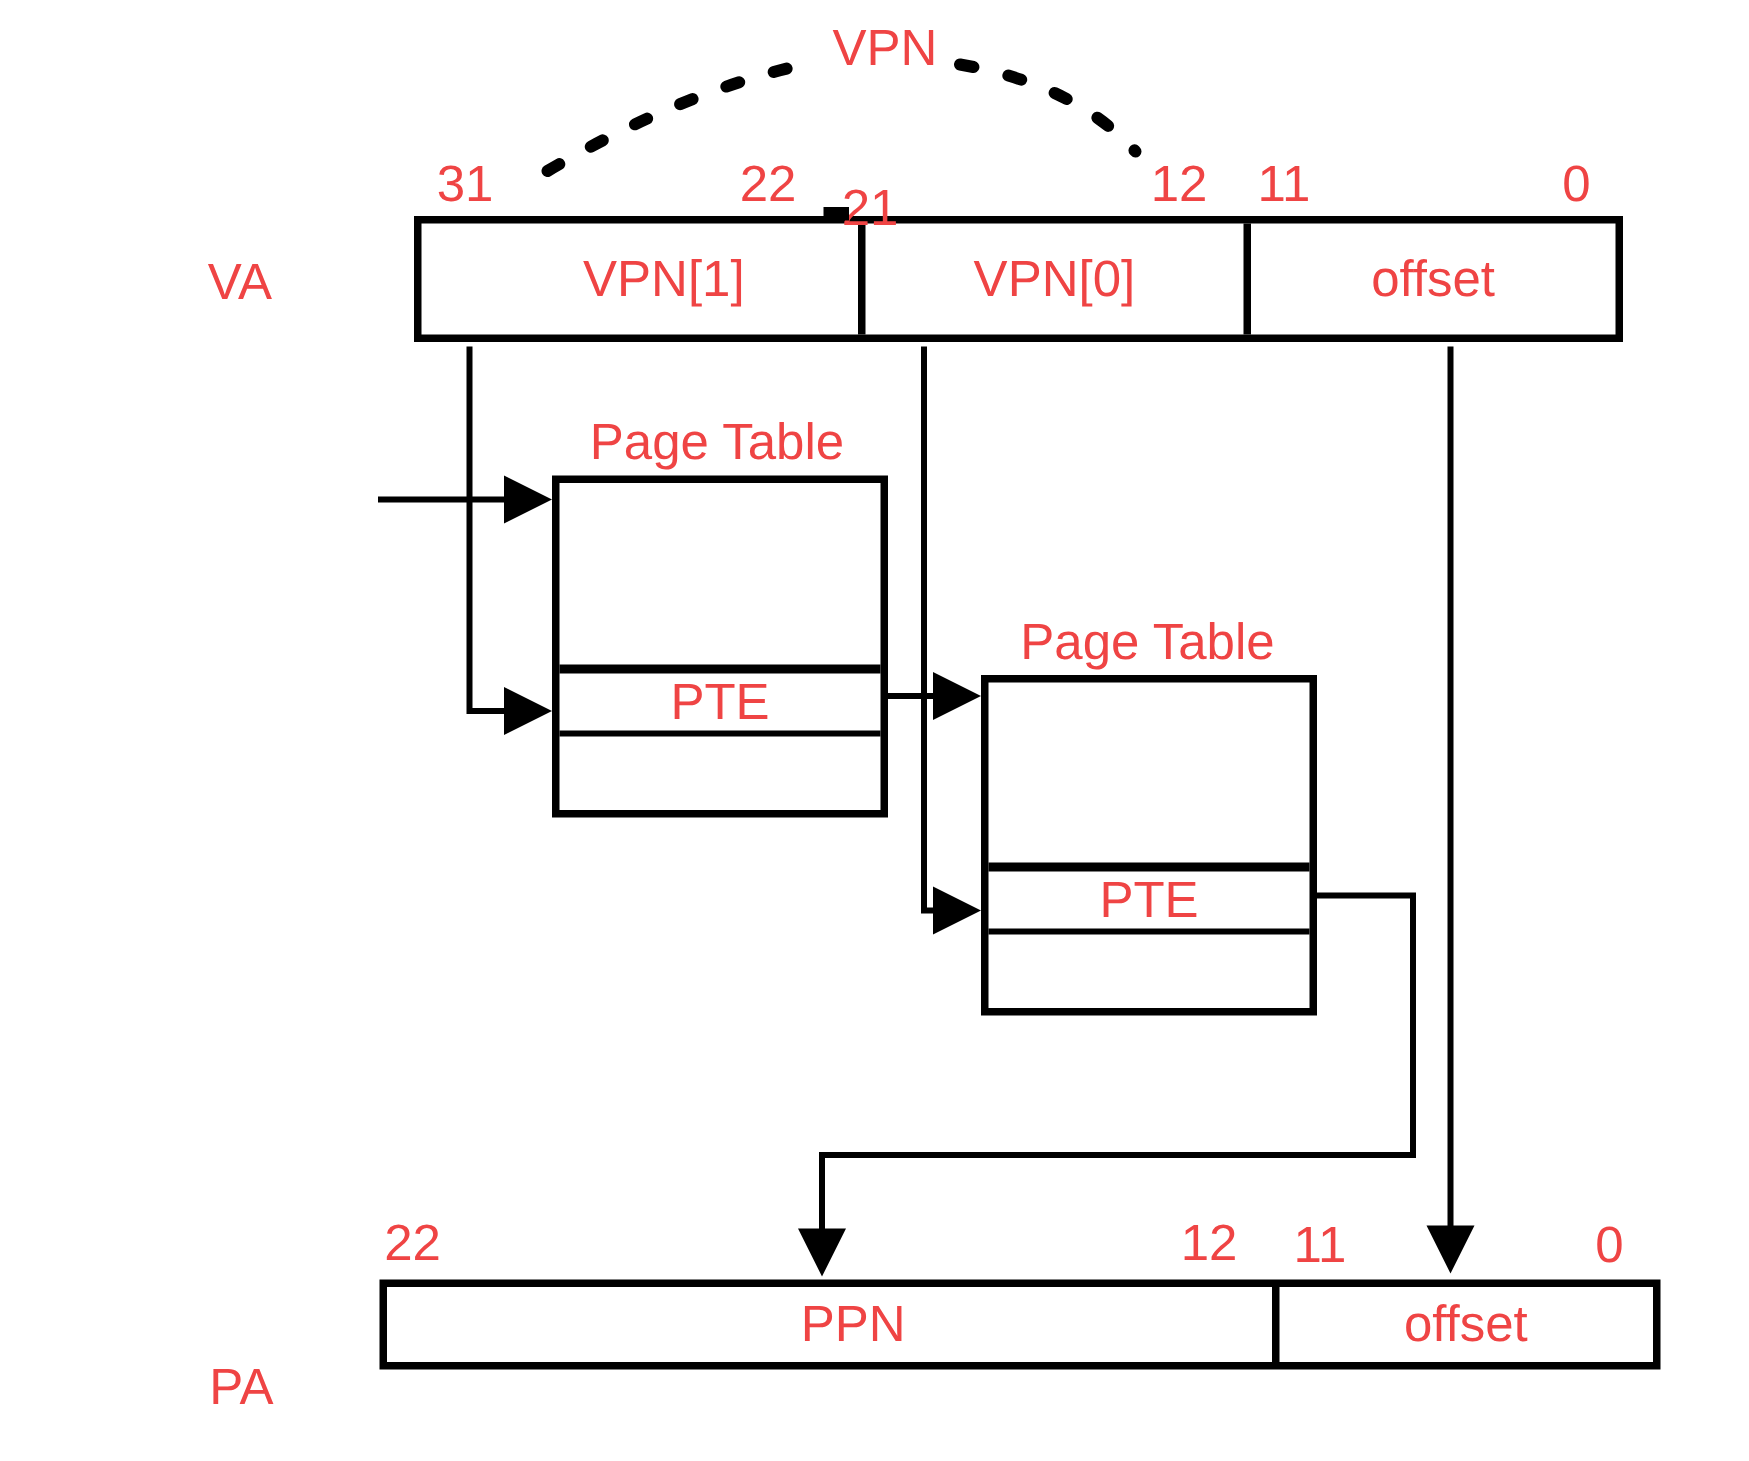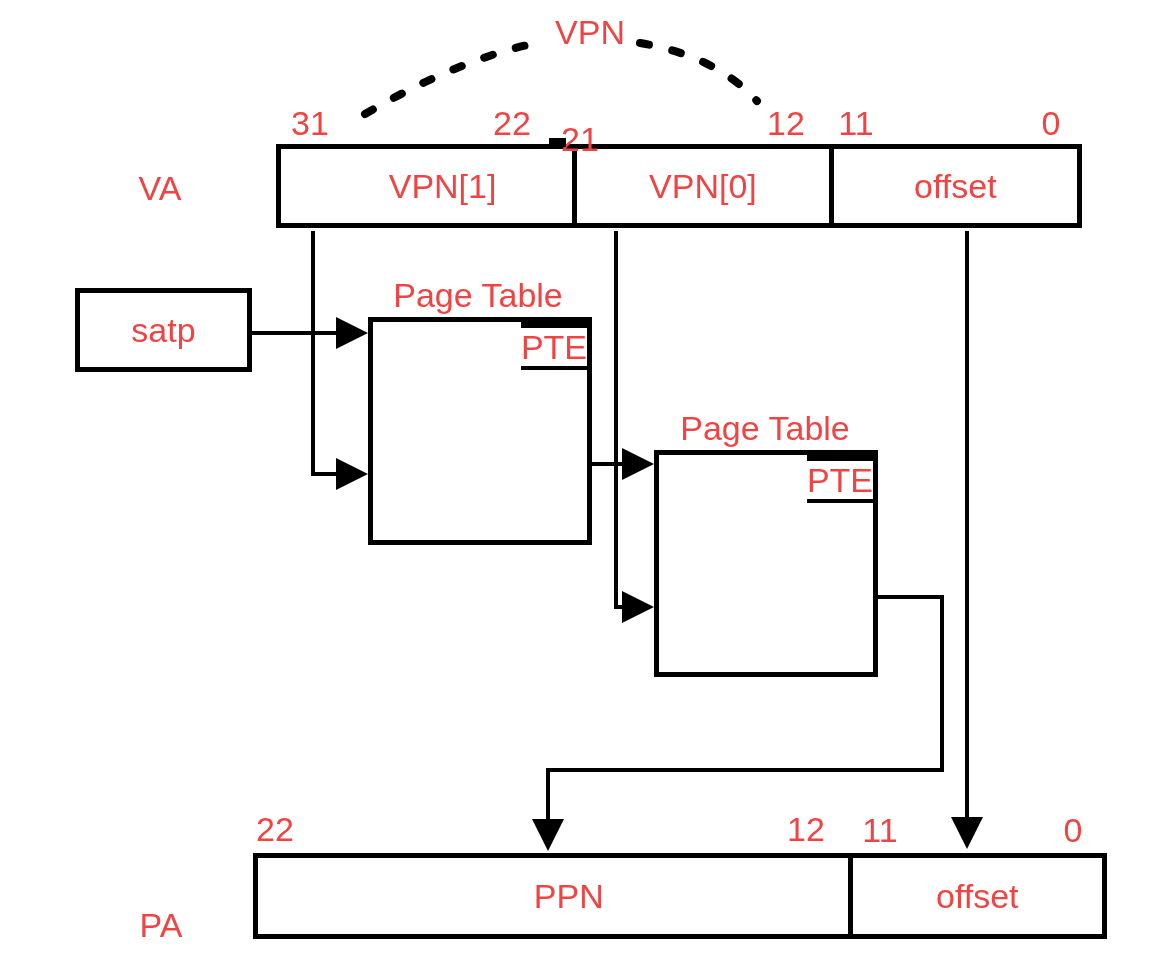--- a/index.html
+++ b/index.html
@@ -61,21 +61,21 @@
     justify-content: center;
     font-size: 34px;
     background: #fff;
     z-index: 2;
   }
   .pt {
     position: absolute;
     border: 5px solid #000;
     box-sizing: border-box;
     display: flex;
-    flex-direction: row;
+    flex-direction: column;
     background: #fff;
     z-index: 2;
   }
   .pt-spacer { flex: 1; }
   .pt-pte {
     flex: none;
     height: 48px;
     border-top: 6px solid #000;
     border-bottom: 4px solid #000;
     box-sizing: border-box;
@@ -101,23 +101,20 @@
   <div class="bit" style="left:1051px; top:123px;">0</div>
 
   <div class="lbl" style="left:160px; top:188px;">VA</div>
 
   <div class="vbox" style="left:276px; top:144px; width:806px; height:84px;">
     <div class="cell" style="flex:277;">VPN[1]</div>
     <div class="cell" style="flex:269;">VPN[0]</div>
     <div class="cell" style="flex:260;">offset</div>
   </div>
 
-  <div class="satp" style="left:75px; top:288px; width:177px; height:84px;">
-    <span>satp</span>
-  </div>
 
   <div class="lbl" style="left:478px; top:295px;">Page Table</div>
   <div class="pt" style="left:368px; top:317px; width:224px; height:228px;">
     <div class="pt-spacer"></div>
     <div class="pt-pte">
       <span>PTE</span>
     </div>
     <div class="pt-bottom"></div>
   </div>
 
@@ -130,21 +127,21 @@
     <div class="pt-bottom"></div>
   </div>
 
   <div class="bit" style="left:275px; top:829px;">22</div>
   <div class="bit" style="left:806px; top:829px;">12</div>
   <div class="bit" style="left:880px; top:830px;">11</div>
   <div class="bit" style="left:1073px; top:830px;">0</div>
 
   <div class="lbl" style="left:161px; top:897px;margin-top:28px;">PA</div>
 
-  <div class="vbox" style="left:253px; top:853px; width:854px; height:86px;">
+  <div class="vbox" style="left:253px; top:853px; width:854px; height:60px;">
     <div class="cell" style="flex:590;">PPN</div>
     <div class="cell" style="flex:264;">offset</div>
   </div>
 
   <svg class="overlay" viewBox="0 0 1166 974">
 
     <g stroke="#000" stroke-width="8" fill="none" stroke-linecap="round">
       <path d="M 365 114 Q 462 57 546 41" stroke-dasharray="9 24"></path>
       <path d="M 640 43 Q 716 56 757 101" stroke-dasharray="9 24"></path>
     </g>

